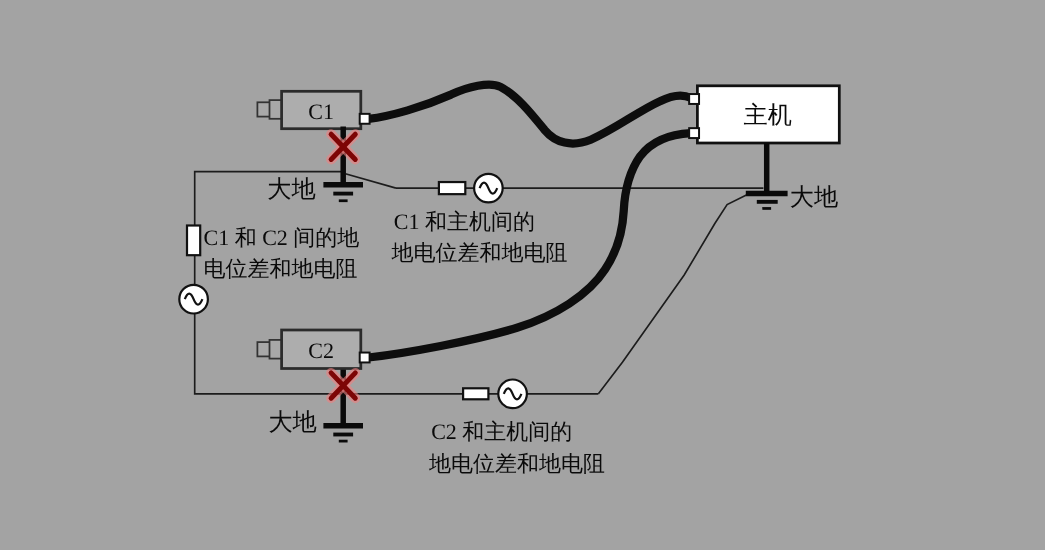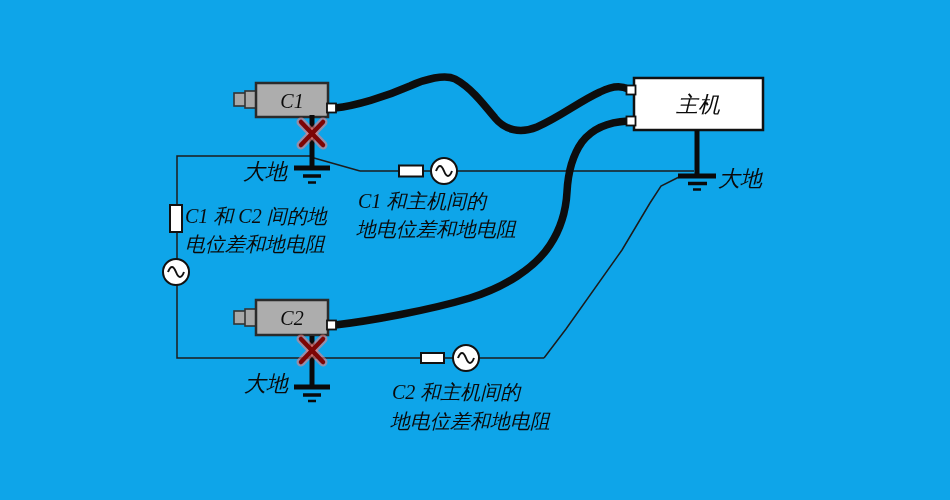--- a/index.html
+++ b/index.html
@@ -1,17 +1,17 @@
 <!DOCTYPE html>
 <html><head>
 <meta charset="utf-8">
 <style>
   html,body{margin:0;padding:0;background:#ffffff;}
-  .stage{position:relative;width:950px;height:500px;background:#0ea5e9;overflow:hidden;
-         font-family:"Liberation Serif","DejaVu Serif",serif;font-style:italic;}
+  .stage{position:relative;width:950px;height:500px;background:#a3a3a3;overflow:hidden;
+         font-family:"Liberation Serif","DejaVu Serif",serif;}
   svg{position:absolute;left:0;top:0;}
   text{fill:#0a0a0a;font-family:"Liberation Serif","DejaVu Serif",serif;}
   .device-label{font-size:20px;}
   .host-label{font-size:22px;}
   .ground-label{font-size:22px;}
   .annot{font-size:20px;}
   .wire{stroke:#1c1c1c;stroke-width:1.5;fill:none;}
   .cable{stroke:#0d0d0d;stroke-width:7.5;fill:none;stroke-linecap:round;stroke-linejoin:round;}
   .devbox{fill:#adadad;stroke:#2b2b2b;stroke-width:2.5;}
   .plug{fill:#a8a8a8;stroke:#333333;stroke-width:1.6;}

